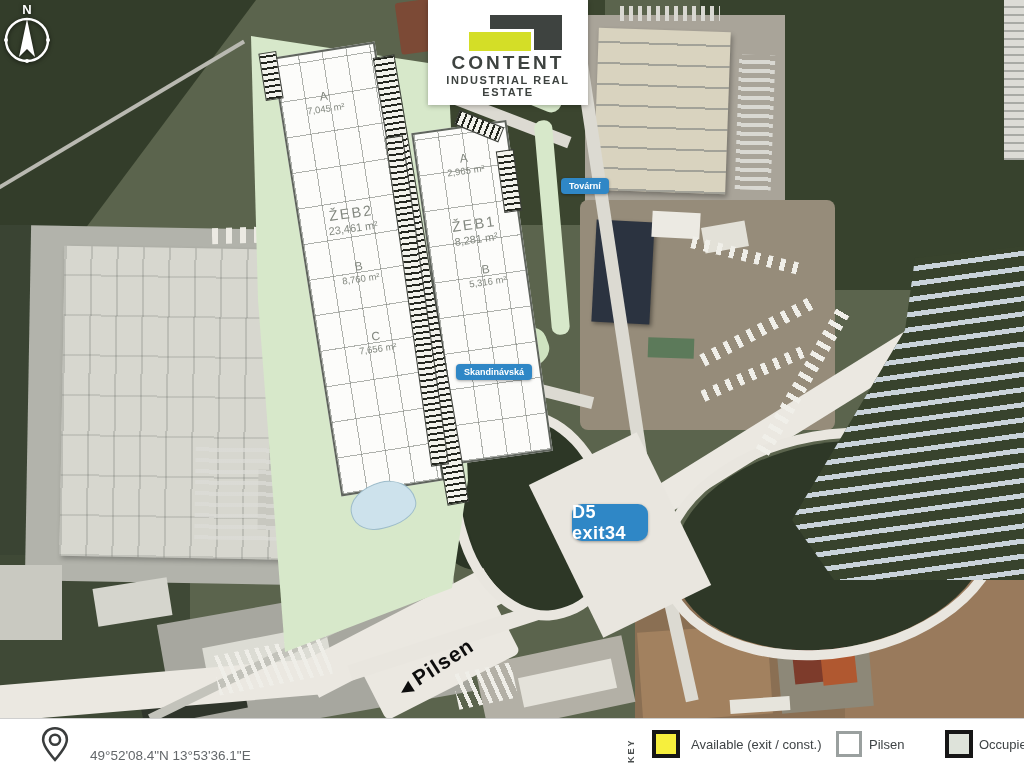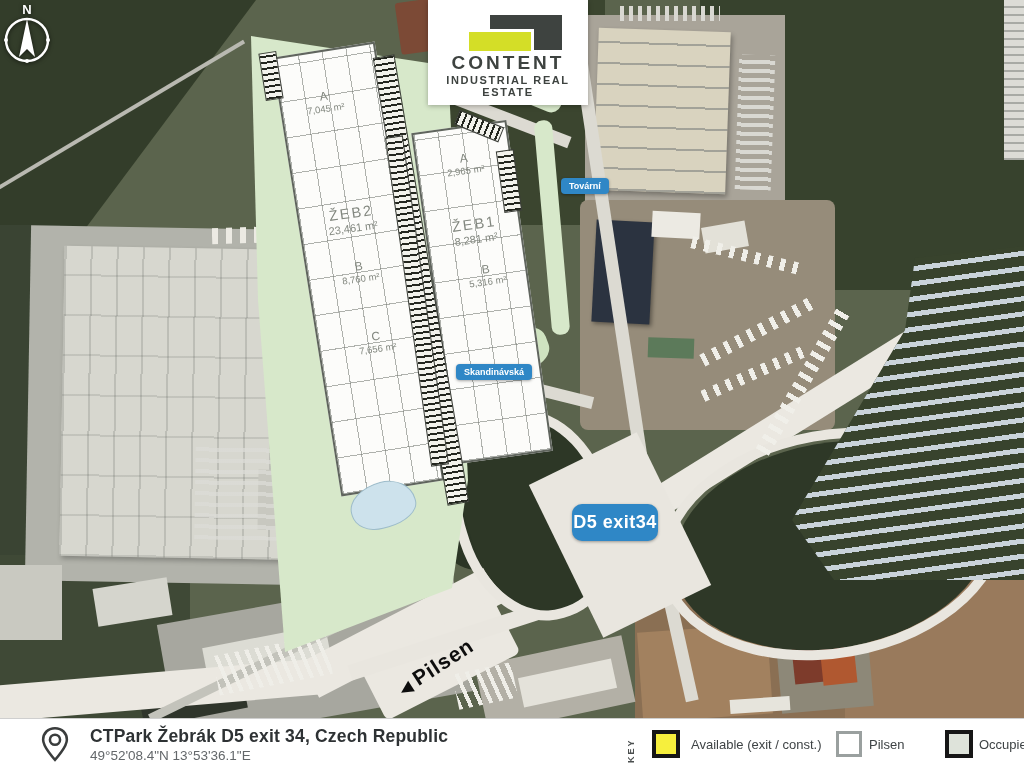--- a/index.html
+++ b/index.html
@@ -21,21 +21,21 @@
   .hatch-h{position:absolute;background:repeating-linear-gradient(90deg,#23261f 0 2px,#f2f2ec 2px 6px);border:1px solid #3c3f39;}
   .plan-label{position:absolute;width:96px;text-align:center;color:#82877f;line-height:1.15;}
   .plan-label .sec{font-size:12px;letter-spacing:1px;}
   .plan-label .area{font-size:9.5px;}
   .plan-label .bname{font-size:14.5px;letter-spacing:2px;}
   .plan-label .barea{font-size:11px;}
   
   .badge{position:absolute;display:inline-flex;align-items:center;justify-content:center;
          background:#2f87c6;color:#fff;font-weight:bold;box-shadow:0 1px 3px rgba(0,0,0,.35);}
   .badge.small{font-size:9px;padding:3px 8px;border-radius:4px;}
-  .badge.big{font-size:18px;width:86px;height:37px;border-radius:10px;letter-spacing:.5px;}
+  .badge.big{font-size:18px;width:76px;height:37px;border-radius:10px;letter-spacing:.5px;}
   #pilsen{position:absolute;left:400px;top:678px;transform:rotate(-33deg);transform-origin:0 50%;
           color:#0d0d0d;font-size:21px;font-weight:bold;white-space:nowrap;letter-spacing:1px;}
   #pilsen .arr{font-size:15px;margin-right:5px;}
   
   #logo{position:absolute;left:428px;top:0;width:160px;height:105px;background:#fff;
         box-shadow:0 1px 5px rgba(0,0,0,.3);}
   #logo .dk{position:absolute;left:62px;top:15px;width:72px;height:35px;background:#3e4340;}
   #logo .yl{position:absolute;left:38px;top:29px;width:62px;height:19px;background:#d4de27;border:3px solid #fff;}
   #logo .nm{position:absolute;left:0;top:52px;width:100%;text-align:center;color:#3e4340;
             font-size:19px;font-weight:bold;letter-spacing:3px;}
@@ -210,21 +210,20 @@
       <circle cx="25" cy="48" r="2" fill="#ffffff"></circle>
       <polygon points="25,6 33,44 25,36 17,44" fill="#ffffff"></polygon>
     </svg>
   </div>
 
   <div id="footer">
     <svg width="38" height="40" viewBox="0 0 24 24" style="position:absolute;left:36px;top:5px;">
       <path d="M12 2 C7.6 2 4.5 5.2 4.5 9.3 C4.5 14 12 22 12 22 C12 22 19.5 14 19.5 9.3 C19.5 5.2 16.4 2 12 2 Z" fill="none" stroke="#3a3d3d" stroke-width="1.6"></path>
       <circle cx="12" cy="9.3" r="3.2" fill="none" stroke="#3a3d3d" stroke-width="1.6"></circle>
     </svg>
-    <div class="title">CTPark Žebrák D5 exit 34, Czech Republic</div>
     <div class="coords">49°52'08.4"N 13°53'36.1"E</div>
 
     <div class="key">KEY</div>
     <div class="swatch sw-available"></div>
     <div class="leg-label ll-1">Available (exit / const.)</div>
     <div class="swatch sw-planned"></div>
     <div class="leg-label ll-2">Pilsen</div>
     <div class="swatch sw-occupied"></div>
     <div class="leg-label ll-3">Occupied</div>
   </div>

